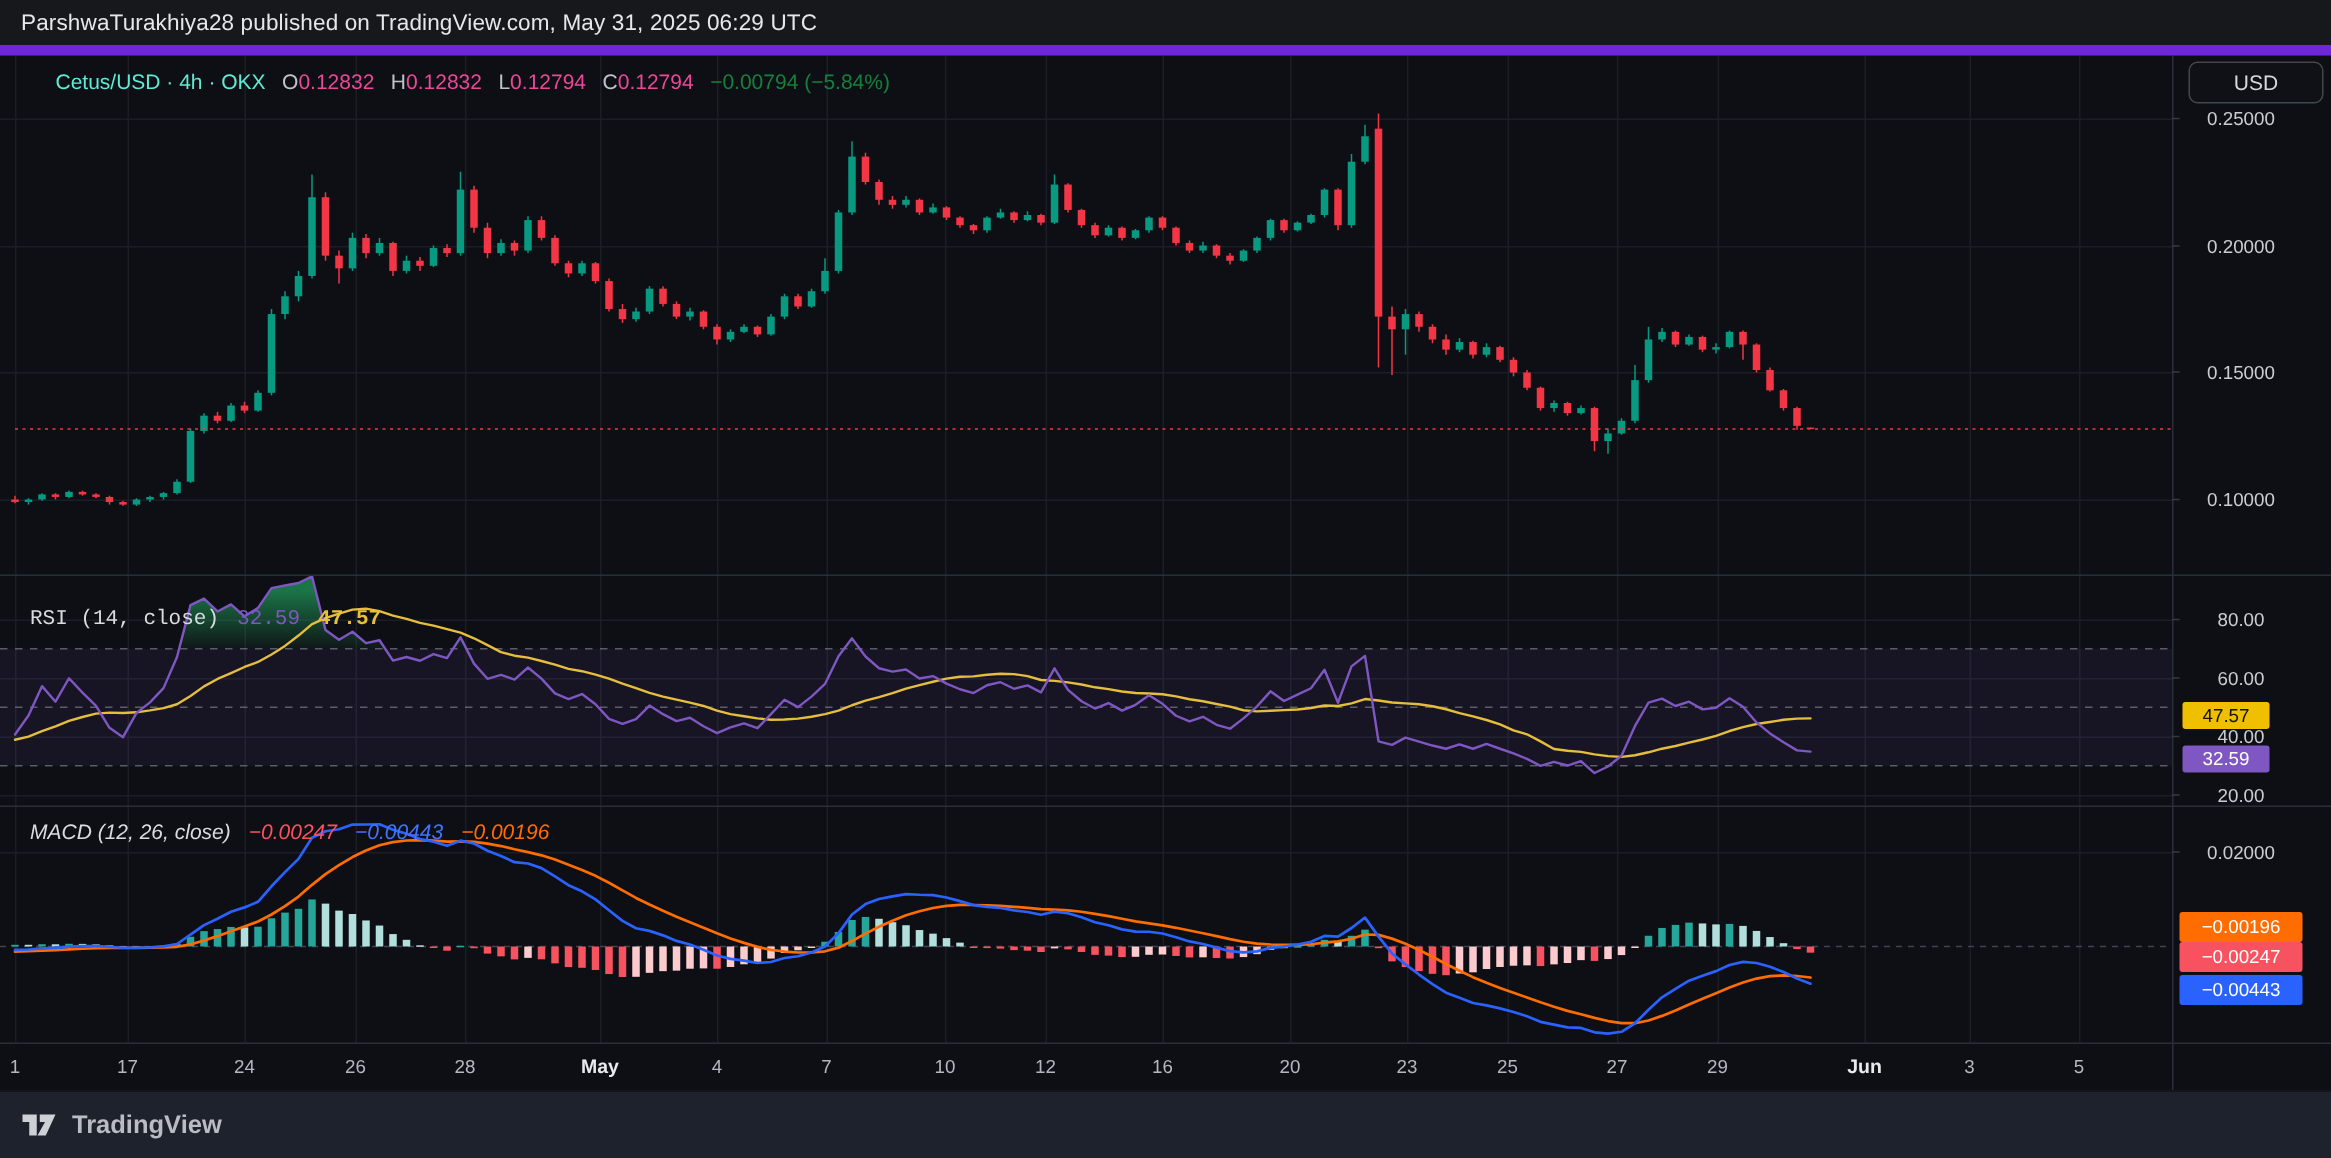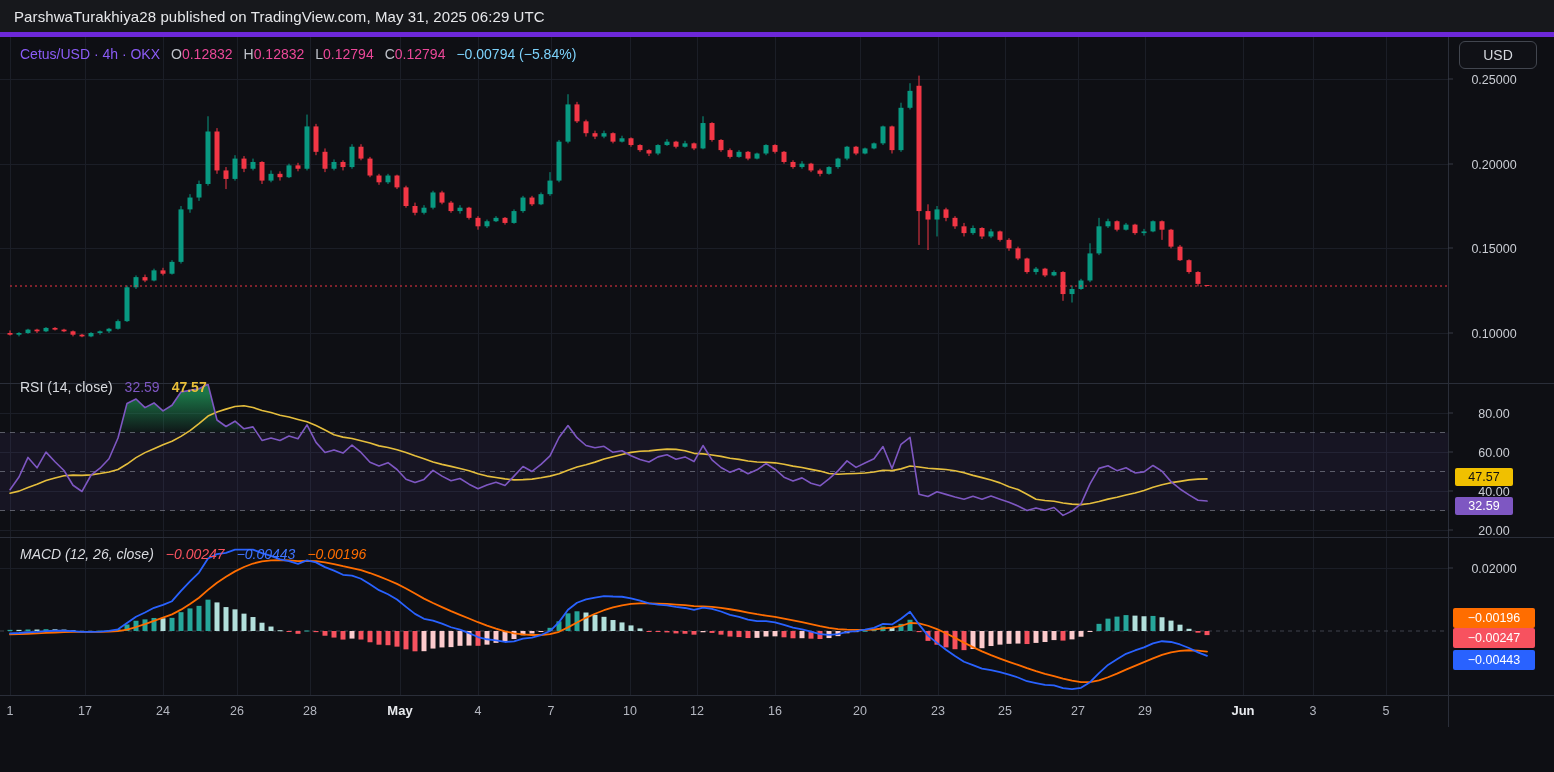--- a/index.html
+++ b/index.html
@@ -1,36 +1,36 @@
 <!DOCTYPE html>
 <html><head>
 <meta charset="utf-8">
 <style>
   html,body{margin:0;padding:0;background:#0e0f14;}
   #app{position:relative;width:1554px;height:772px;background:#0e0f14;
        font-family:"Liberation Sans",sans-serif;overflow:hidden;}
   .hdr{position:absolute;top:0;left:0;right:0;height:37px;background:#17181c;
-       border-bottom:5px solid #6d28d9;display:flex;align-items:center;
+       border-bottom:7px solid #6d28d9;display:flex;align-items:center;
        padding-left:14px;box-sizing:border-box;z-index:4;}
   .hdr span{color:#e6e7ea;font-size:15px;letter-spacing:.1px;}
   #plot{position:absolute;left:0;top:0;z-index:1;}
   .hit{position:absolute;z-index:2;background:transparent;}
   .pane-title{position:absolute;left:20px;z-index:3;display:flex;align-items:center;
        font-size:14px;white-space:pre;}
-  .pane-title .sym{color:#8b5cf6;}
+  .pane-title .sym{color:#5eead4;margin-left:17px;}
   .pane-title .k{color:#bfc2ca;margin-left:11px;}
   .pane-title .down{color:#ec4899;}
-  .pane-title .chg{color:#7dd3fc;margin-left:11px;}
+  .pane-title .chg{color:#15803d;margin-left:11px;}
   .pane-title .t{color:#d9dbe0;}
   .pane-title .v-purple{color:#7e57c2;margin-left:12px;}
   .pane-title .v-yellow{color:#e8bf3a;margin-left:12px;font-weight:700;}
   .pane-title .v-red{color:#f7525f;margin-left:12px;}
   .pane-title .v-blue{color:#3f74ff;margin-left:12px;}
   .pane-title .v-orange{color:#ff6d00;margin-left:12px;}
-  .usd-btn{position:absolute;left:1459px;top:41px;width:78px;height:28px;z-index:3;
+  .usd-btn{position:absolute;left:1459px;top:41px;width:90px;height:28px;z-index:3;
        background:#101116;border:1px solid #42464f;border-radius:6px;color:#d5d8de;
        font-size:14px;font-family:inherit;display:flex;align-items:center;
        justify-content:center;cursor:pointer;}
   .badge{position:absolute;z-index:3;border-radius:2px;display:flex;align-items:center;
        justify-content:center;font-size:12.5px;font-weight:400;}
   .ftr{position:absolute;left:0;right:0;bottom:0;height:45px;background:#1e222d;
        border-top:1px solid #12141c;display:flex;align-items:center;padding-left:14px;
        box-sizing:border-box;z-index:4;}
   .ftr .brand{color:#b9bcc3;font-size:17px;font-weight:700;margin-left:9px;cursor:pointer;}
   .ftr .logo{display:flex;align-items:center;cursor:pointer;}
@@ -555,26 +555,35 @@
         <text x="1313" y="715" text-anchor="middle" fill="#b4b7c0" font-size="12.5px" font-weight="400" font-family="&quot;Liberation Sans&quot;,sans-serif">3</text>
         <text x="1386" y="715" text-anchor="middle" fill="#b4b7c0" font-size="12.5px" font-weight="400" font-family="&quot;Liberation Sans&quot;,sans-serif">5</text>
       </g>
     </svg>
 
   <div class="hit" style="left:0;top:37px;width:1448px;height:658px;"></div>
   <div class="hit" style="left:1448px;top:37px;width:106px;height:658px;"></div>
   <div class="hit" style="left:0;top:695px;width:1448px;height:32px;"></div>
 
   <div class="pane-title" style="top:46px;" id="priceTitle"><span class="sym">Cetus/USD · 4h · OKX</span><span class="k">O</span><span class="down">0.12832</span><span class="k">H</span><span class="down">0.12832</span><span class="k">L</span><span class="down">0.12794</span><span class="k">C</span><span class="down">0.12794</span><span class="chg">−0.00794 (−5.84%)</span></div>
-  <div class="pane-title" style="top:379px;" id="rsiTitle"><span class="t">RSI (14, close)</span><span class="v-purple">32.59</span><span class="v-yellow">47.57</span></div>
+  <div class="pane-title" style="top:405px;font-family:Liberation Mono, monospace;" id="rsiTitle"><span class="t">RSI (14, close)</span><span class="v-purple">32.59</span><span class="v-yellow">47.57</span></div>
   <div class="pane-title" style="top:546px;font-style:italic;" id="macdTitle"><span class="t">MACD (12, 26, close)</span><span class="v-red">−0.00247</span><span class="v-blue">−0.00443</span><span class="v-orange">−0.00196</span></div>
 
   <button class="usd-btn">USD</button>
 
   <div id="badges">
       <div class="badge" style="left: 1455px; top: 468px; width: 58px; height: 18px; background: rgb(240, 192, 0); color: rgb(18, 18, 18);">47.57</div>
       <div class="badge" style="left: 1455px; top: 497px; width: 58px; height: 18px; background: rgb(126, 87, 194); color: rgb(255, 255, 255);">32.59</div>
       <div class="badge" style="left: 1453px; top: 608px; width: 82px; height: 20px; background: rgb(255, 109, 0); color: rgb(255, 255, 255);">−0.00196</div>
       <div class="badge" style="left: 1453px; top: 628px; width: 82px; height: 20px; background: rgb(247, 82, 95); color: rgb(255, 255, 255);">−0.00247</div>
       <div class="badge" style="left: 1453px; top: 650px; width: 82px; height: 20px; background: rgb(41, 98, 255); color: rgb(255, 255, 255);">−0.00443</div>
     </div>
 
+  <div class="ftr">
+    <span class="logo">
+      <svg width="25" height="20" viewBox="0 0 25 20">
+        <path d="M1 3 H10.5 V17 H5.5 V8 H1 Z" fill="#cdd0d6"></path>
+        <path d="M12.5 3 H23 L16.5 17 H11 L16 8 H12.5 Z" fill="#cdd0d6"></path>
+      </svg>
+    </span>
+    <span class="brand">TradingView</span>
+  </div>
 </div>
 
 </body></html>

